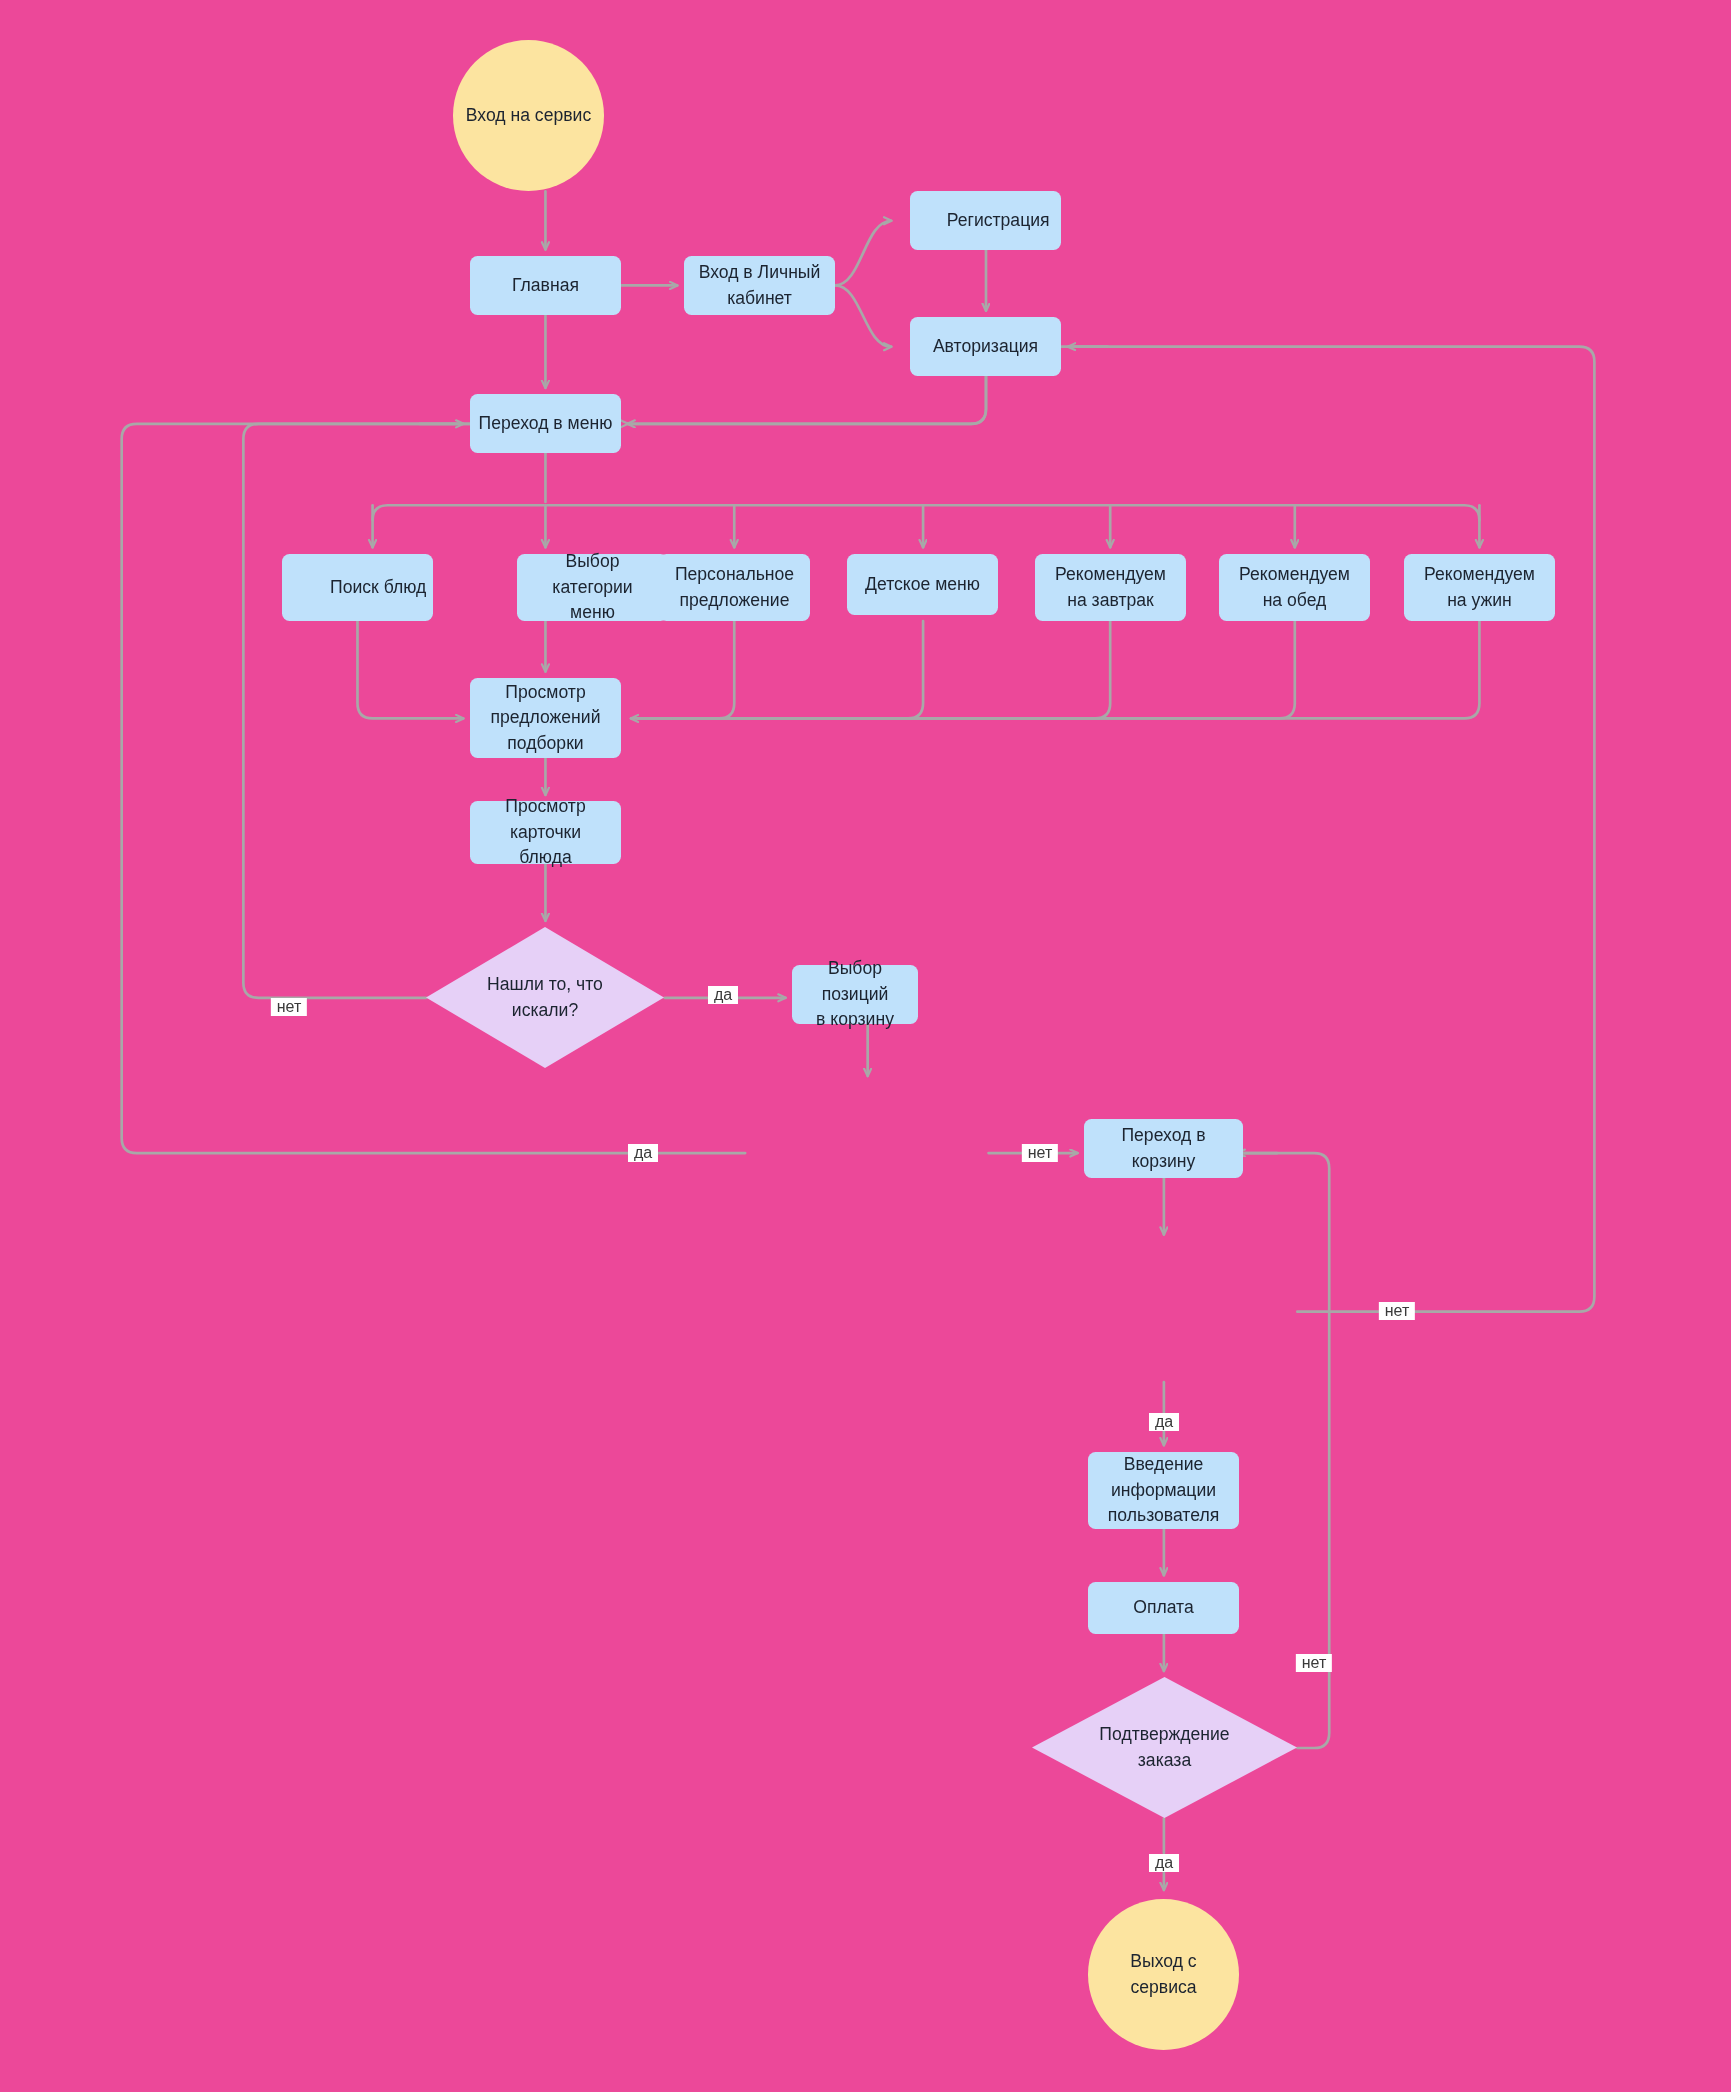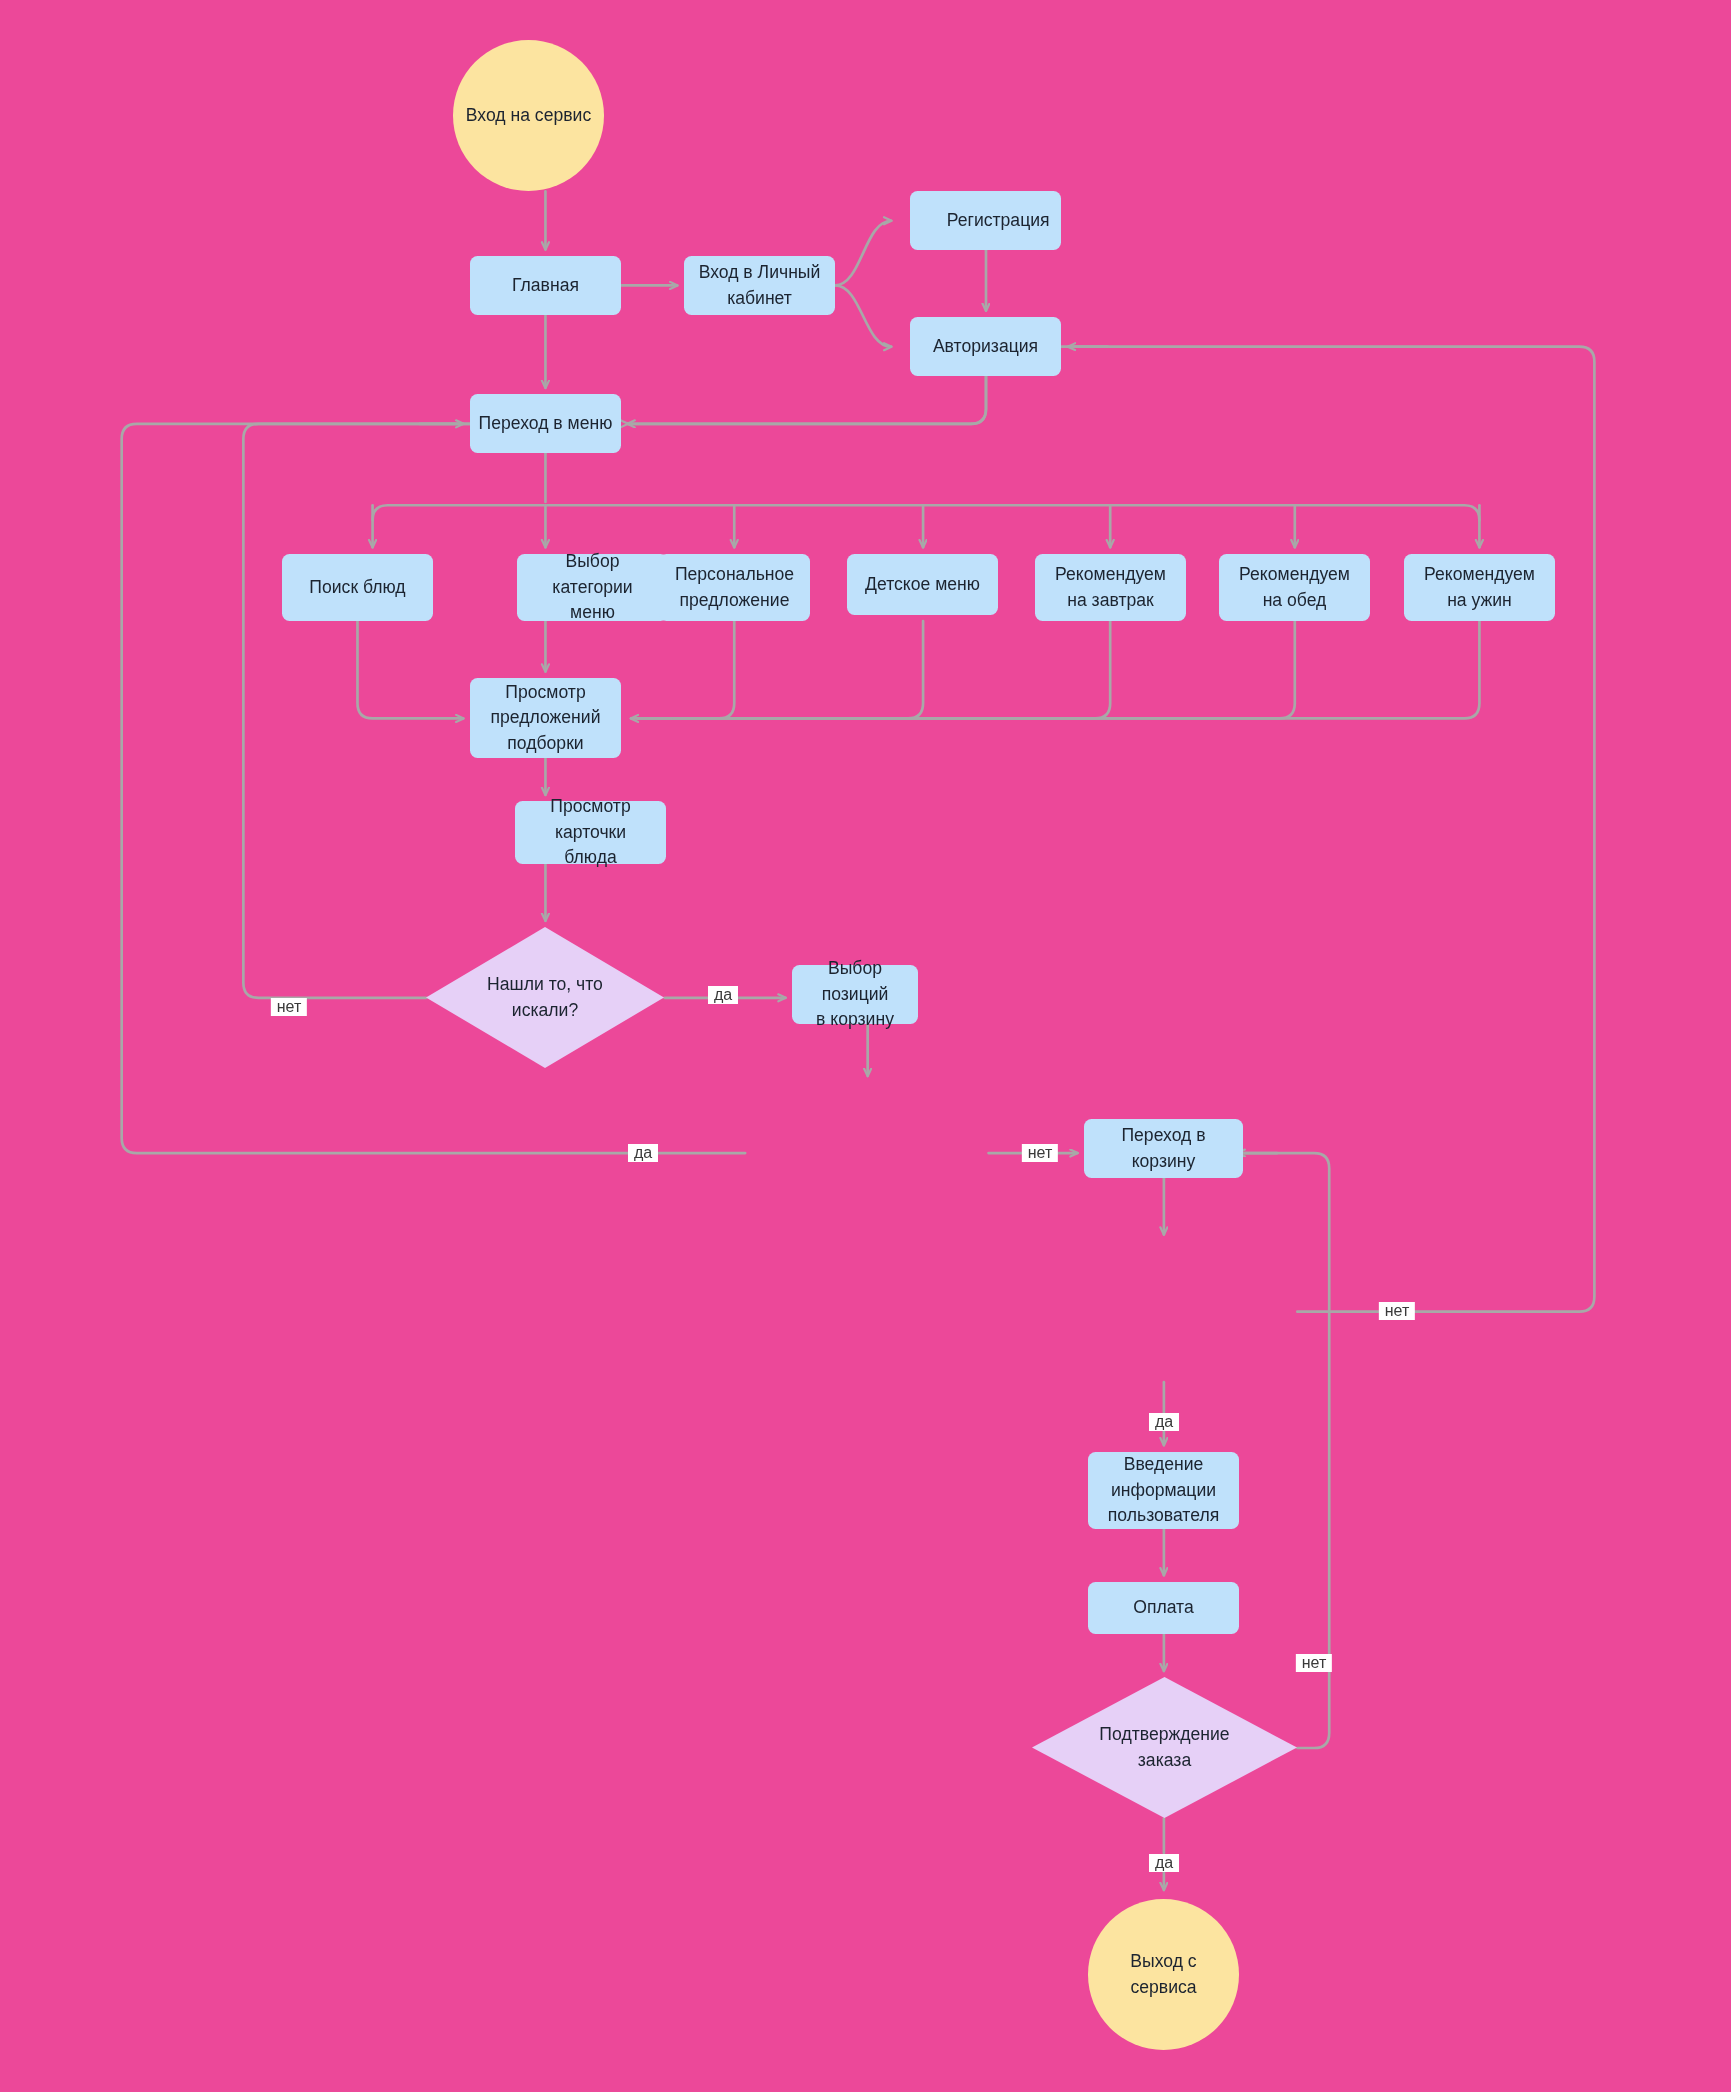--- a/index.html
+++ b/index.html
@@ -117,21 +117,21 @@
   </div>
 
   <div class="node proc" style="left:910px;top:317px;width:151px;height:59px;">
     <span>Авторизация</span>
   </div>
 
   <div class="node proc" style="left:470px;top:394px;width:151px;height:59px;">
     <span>Переход в меню</span>
   </div>
 
-  <div class="node proc" style="left:282px;top:554px;width:151px;height:67px;">
+  <div class="node proc" style="left:282px;top:554px;width:151px;height:67px;justify-content:flex-end;">
     <span>Поиск блюд</span>
   </div>
 
   <div class="node proc" style="left:470px;top:554px;width:151px;height:67px;margin-left:47px;">
     <span>Выбор категории<br>меню</span>
   </div>
 
   <div class="node proc" style="left:659px;top:554px;width:151px;height:67px;">
     <span>Персональное<br>предложение</span>
   </div>
@@ -149,21 +149,21 @@
   </div>
 
   <div class="node proc" style="left:1404px;top:554px;width:151px;height:67px;">
     <span>Рекомендуем<br>на ужин</span>
   </div>
 
   <div class="node proc" style="left:470px;top:678px;width:151px;height:80px;">
     <span>Просмотр<br>предложений<br>подборки</span>
   </div>
 
-  <div class="node proc" style="left:470px;top:801px;width:151px;height:63px;margin-left:45px;">
+  <div class="node proc" style="left:470px;top:801px;width:151px;height:63px;">
     <span>Просмотр карточки<br>блюда</span>
   </div>
 
   <div class="node dec" style="left:426px;top:927px;width:238px;height:141px;">
     <span class="decbg"></span>
     <span class="dectxt">Нашли то, что<br>искали?</span>
   </div>
 
   <div class="node proc" style="left:792px;top:965px;width:126px;height:59px;">
     <span>Выбор позиций<br>в корзину</span>

